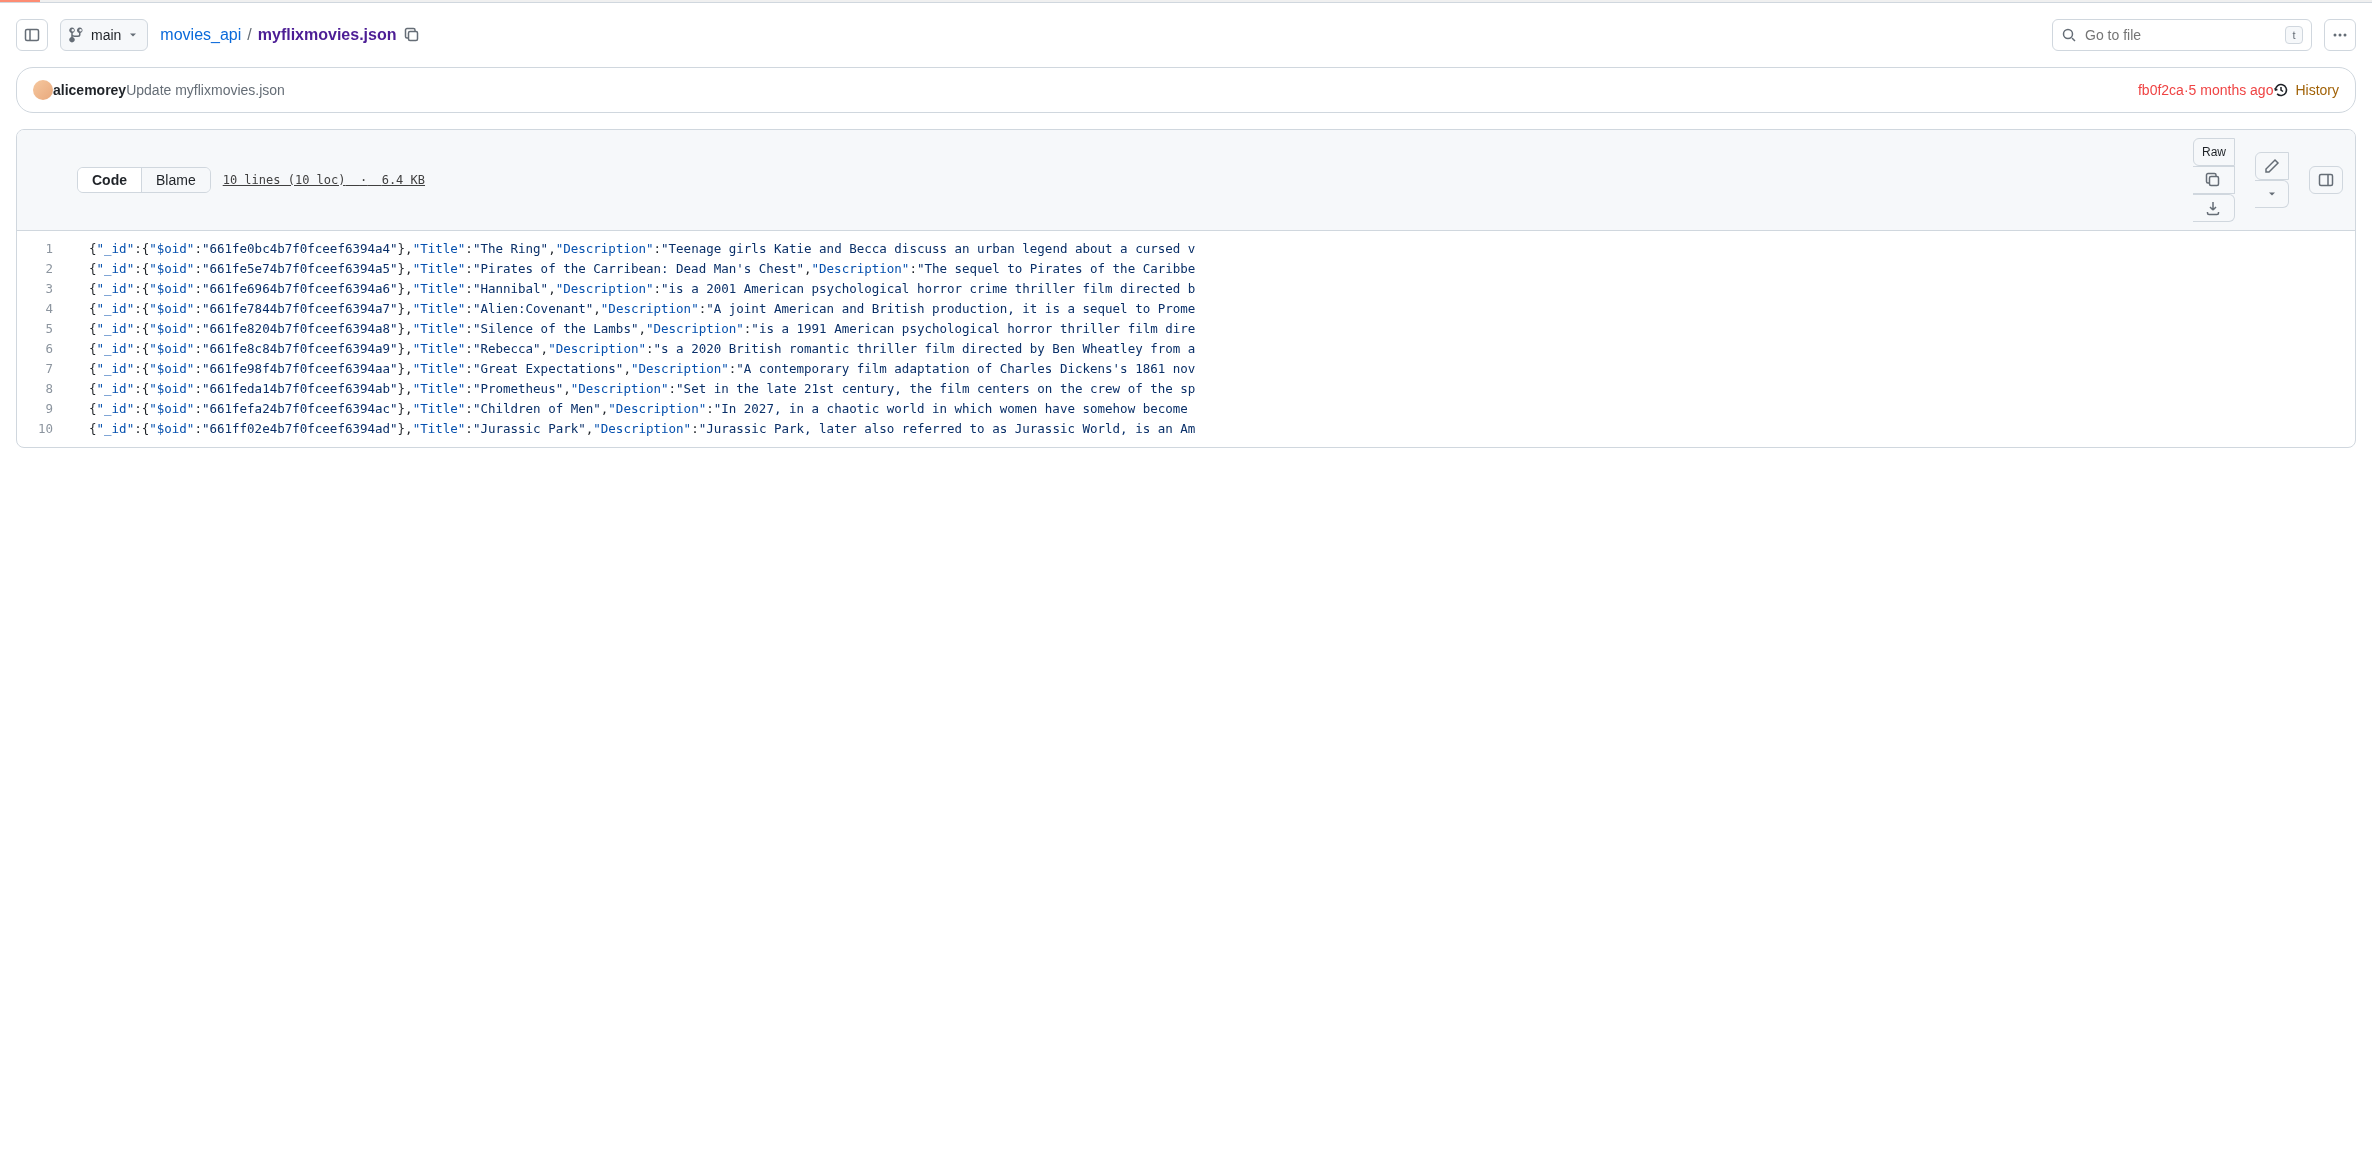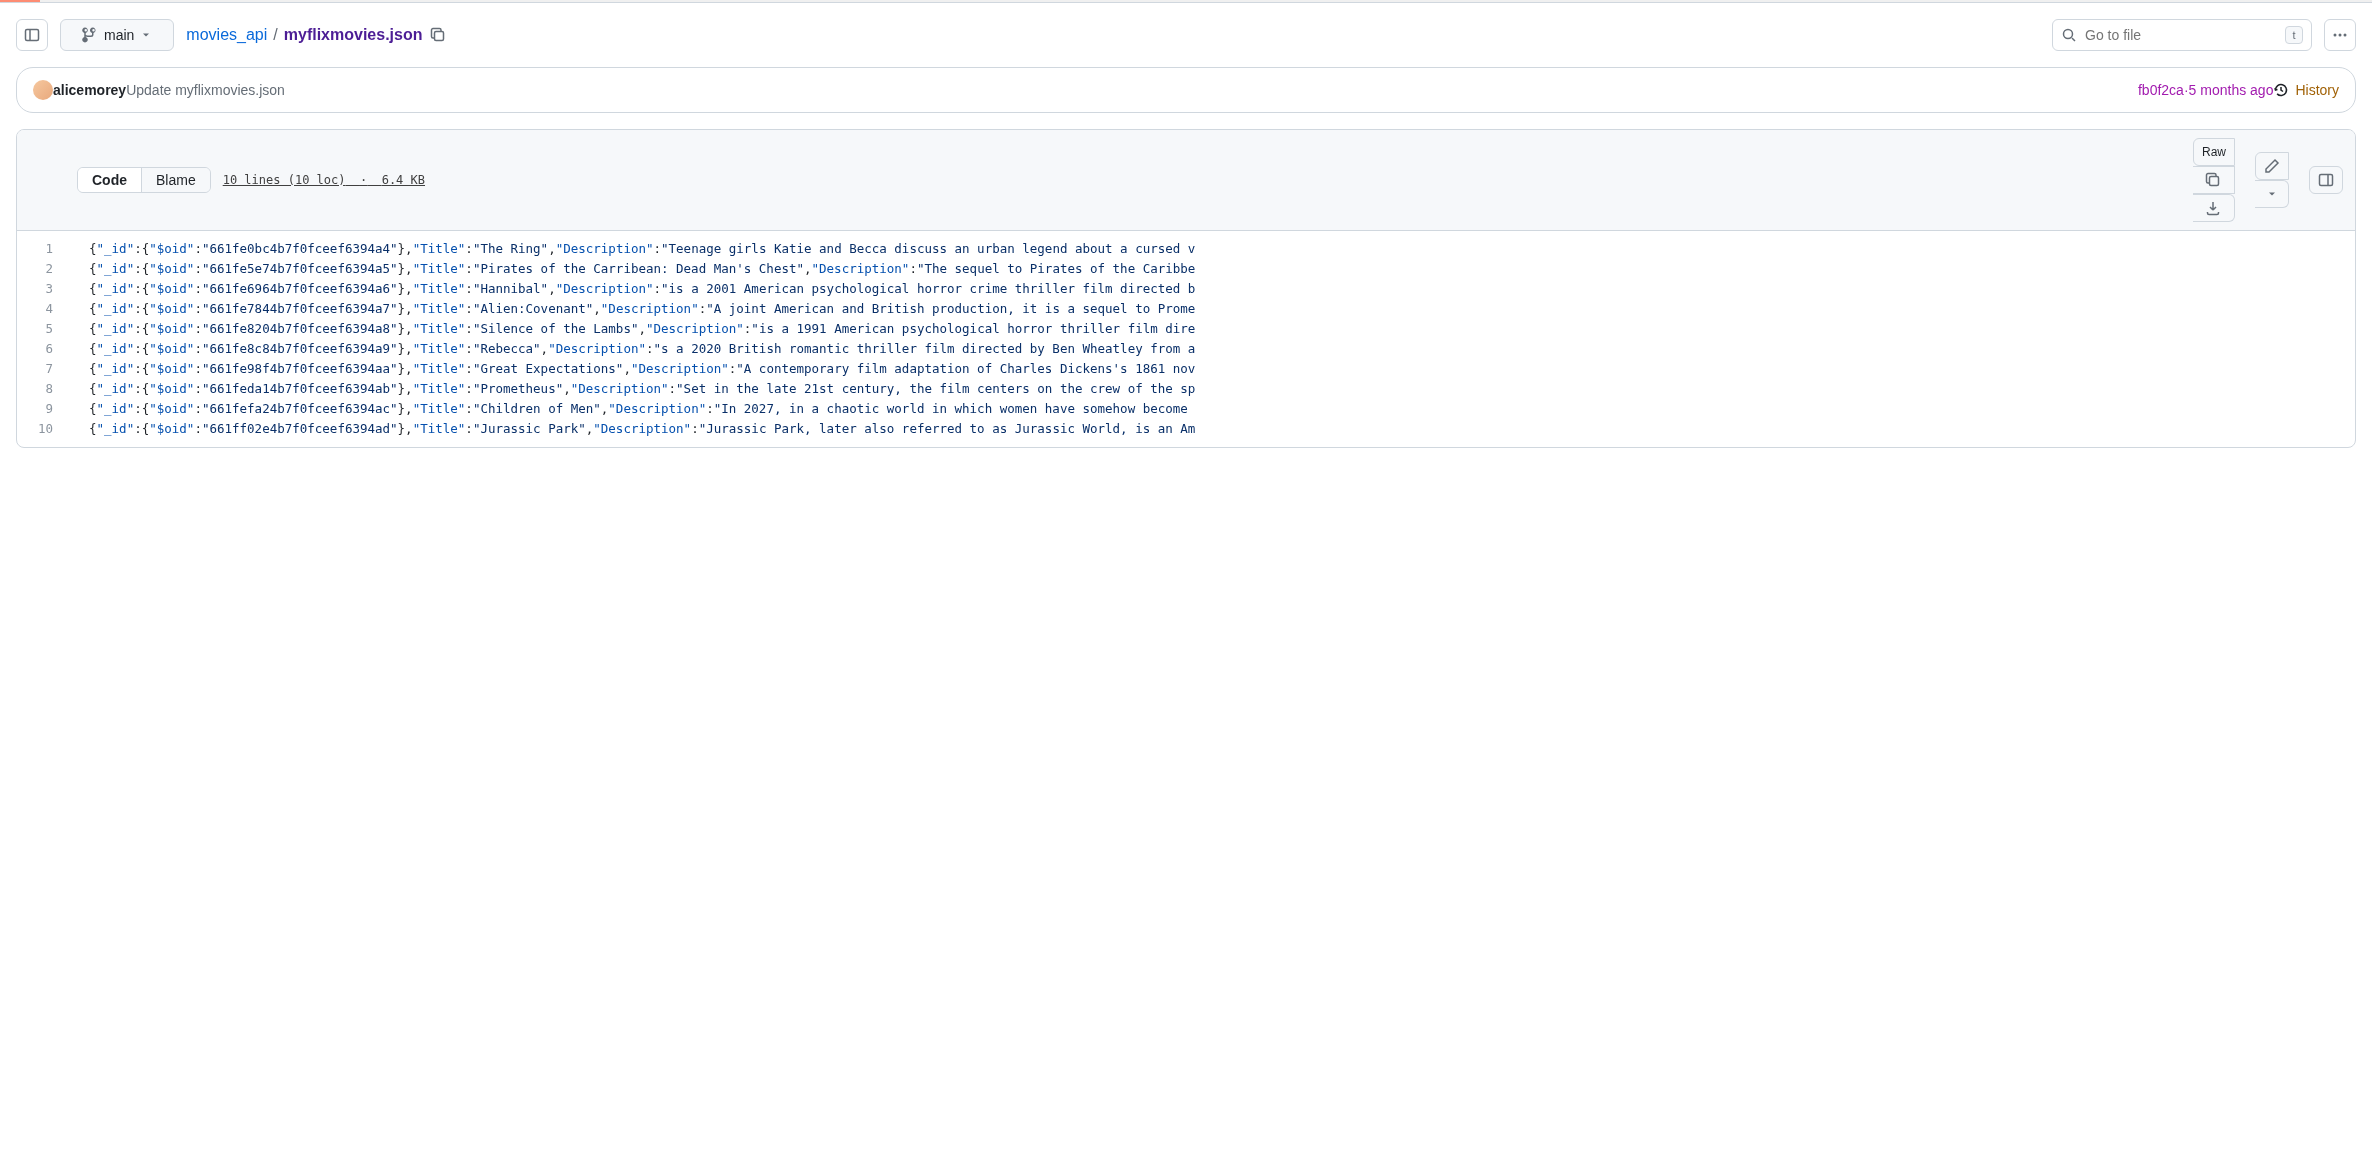--- a/index.html
+++ b/index.html
@@ -15,21 +15,21 @@
 
   
   .header-row { display: flex; align-items: center; gap: 12px; margin-bottom: 16px; }
   .icon-btn {
     display: inline-flex; align-items: center; justify-content: center;
     width: 32px; height: 32px;
     border: 1px solid #d0d7de; border-radius: 6px; background: #fff; cursor: pointer;
   }
   .branch-btn {
     display: inline-flex; align-items: center; gap: 6px;
-    height: 32px; padding: 0 21px;
+    height: 32px; padding: 0 8px;
     border: 1px solid #d0d7de; border-radius: 6px; background: #f6f8fa; cursor: pointer;
     font-size: 14px; color: #1f2328;
   }
   .breadcrumb { font-size: 16px; display: flex; align-items: center; gap: 2px; }
   .breadcrumb a { color: #0969da; text-decoration: none; }
   .breadcrumb .sep { color: #656d76; margin: 0 4px; }
   .breadcrumb .current { font-weight: 600; color: #4c1d95; }
   .copy-path { display: inline-flex; align-items: center; margin-left: 6px; cursor: pointer; color: #656d76; }
   .spacer { flex: 1; }
   .search-box {
@@ -49,21 +49,21 @@
 
   
   .commit-box {
     display: flex; align-items: center; 
     border: 1px solid #d0d7de; border-radius: 17px;
     padding: 12px 16px; margin-bottom: 16px; justify-content: flex-end;
   }
   .avatar { width: 20px; height: 20px; border-radius: 50%; background: linear-gradient(135deg,#f6c89f,#e8a87c); }
   .author { font-weight: 600; }
   .commit-msg { color: #656d76; }
-  .commit-meta { color: #a21caf; }
+  .commit-meta { color: #ef4444; }
   .history-link { display: inline-flex; align-items: center; gap: 6px; color: #a16207; font-weight: 400; cursor: pointer; }
 
   
   .code-box { border: 1px solid #d0d7de; border-radius: 8px; overflow: hidden; }
   .code-toolbar {
     display: flex; align-items: center; gap: 12px;
     padding: 8px 12px; background: #f6f8fa; border-bottom: 1px solid #d0d7de;
   }
   .seg { display: flex; border: 1px solid #d0d7de; border-radius: 6px; overflow: hidden; margin-left: 48px; }
   .seg button {

